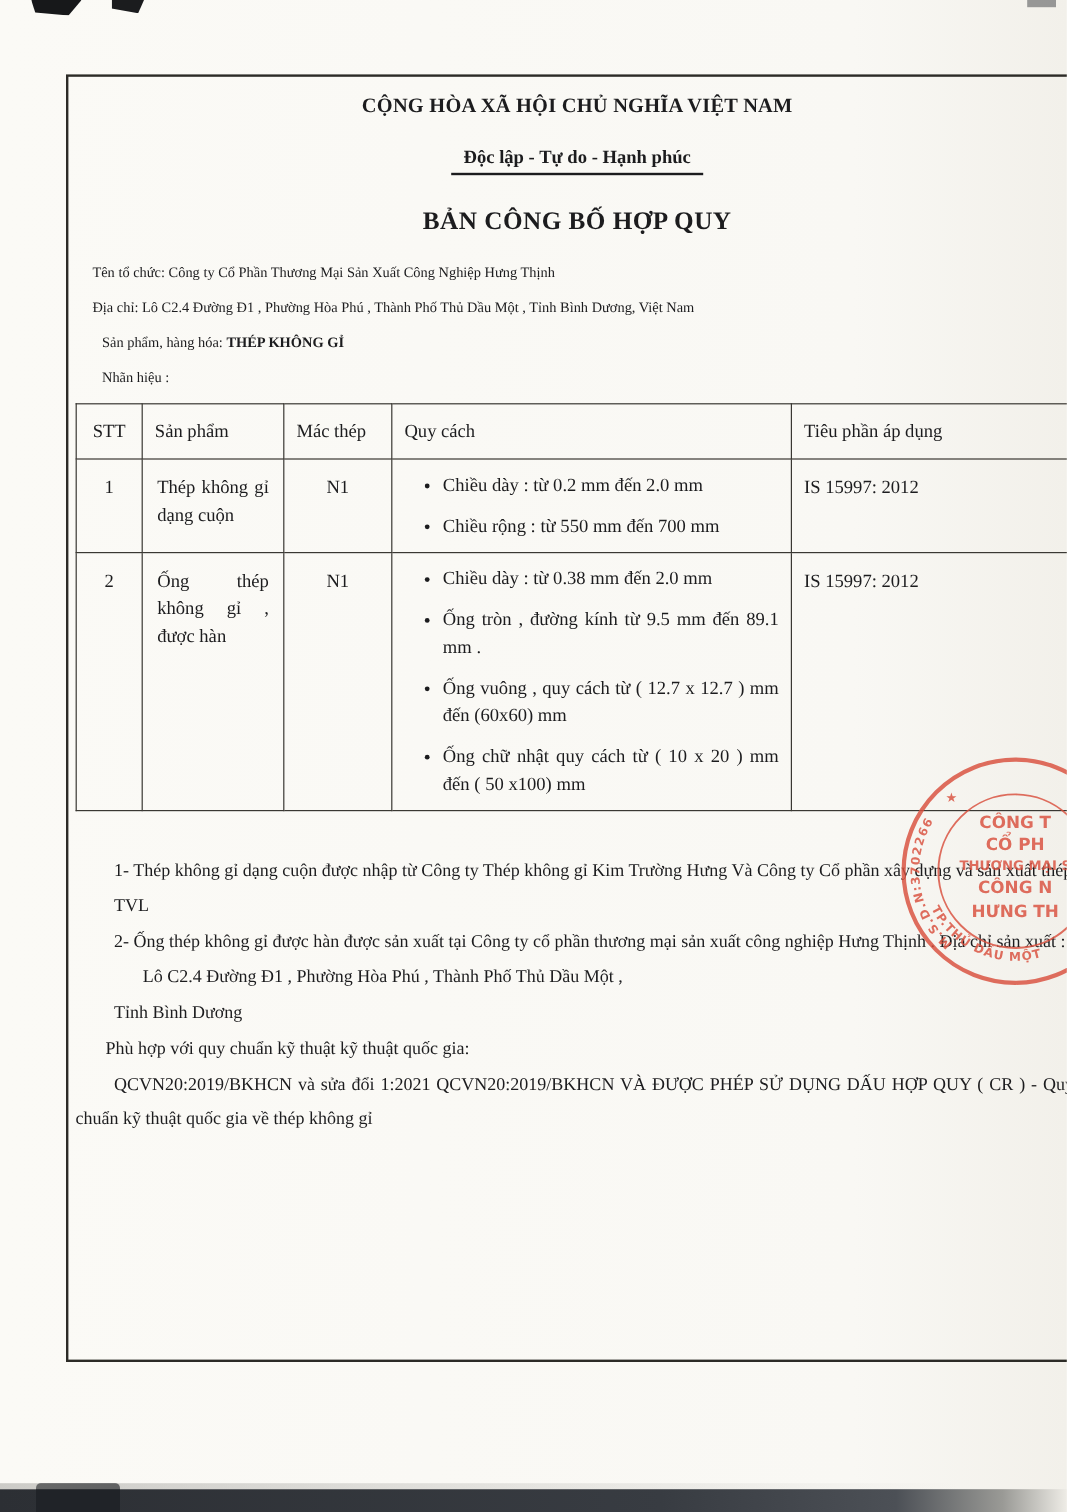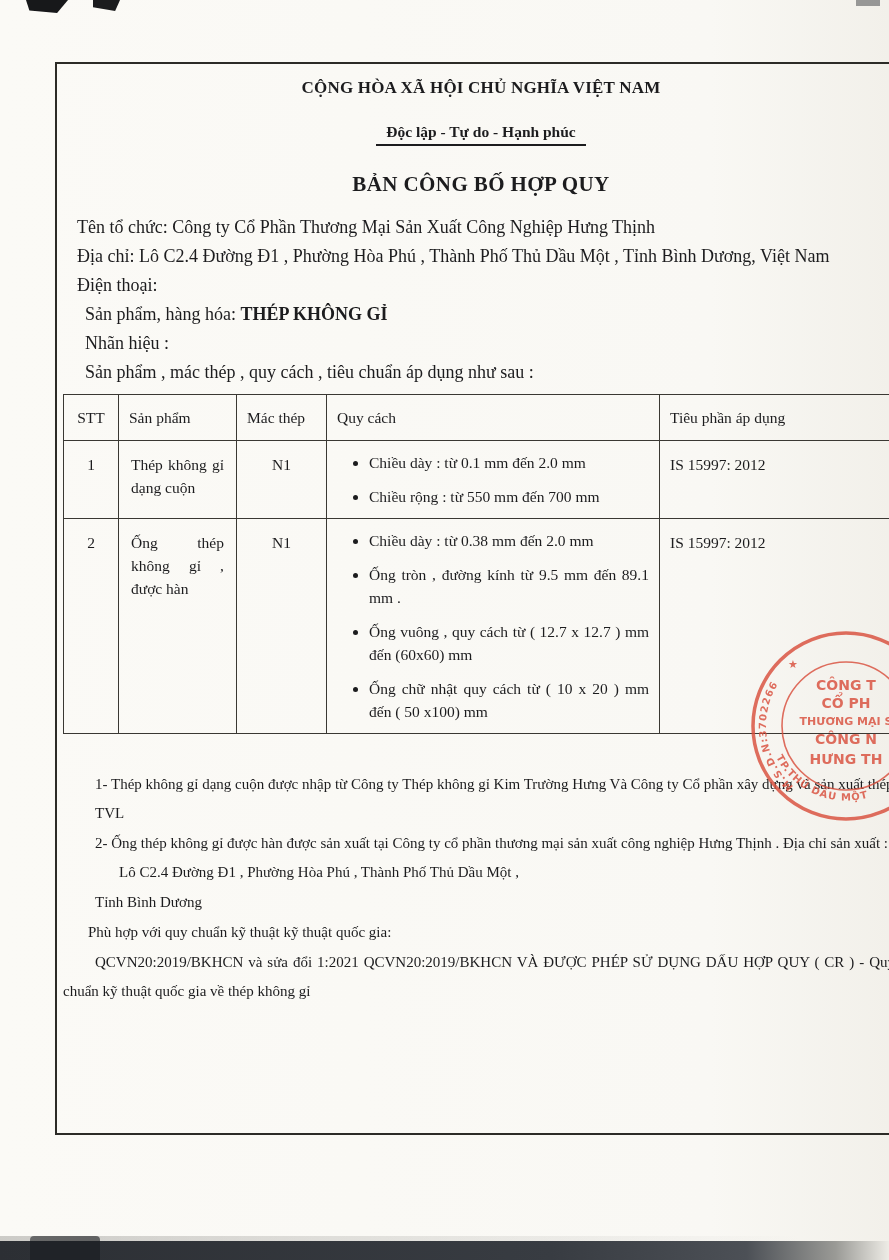--- a/index.html
+++ b/index.html
@@ -42,21 +42,21 @@
   .nat-header { text-align: center; }
   .nat-title { font-weight: bold; font-size: 17px; letter-spacing: .2px; }
   .motto {
     display: inline-block; font-weight: bold; font-size: 15.5px;
     border-bottom: 2px solid #1c1c1e; padding: 3px 10px 3px 10px; margin-top: 4px;
   }
 
   .doc-title { text-align: center; font-weight: bold; font-size: 21px; margin-top: 26px; letter-spacing: .4px; }
   .doc-number { text-align: center; font-size: 16.5px; margin-top: 13px; }
 
-  .info { margin: 16px 16px 0 20px; font-size: 18px; line-height: 29px; }
+  .info { margin: 16px 16px 0 20px; font-size: 12px; line-height: 29px; }
   .info p.indent { padding-left: 8px; }
 
   
   table.spec-table {
     margin: 7px 0 0 6px; width: calc(100% - 10px);
     border-collapse: collapse; font-size: 15.5px; line-height: 23px;
     table-layout: fixed;
   }
   .spec-table th, .spec-table td { border: 1px solid #3a3833; vertical-align: middle; font-weight: normal; }
   .spec-table th { padding: 11px 10px; text-align: left; font-family: Liberation Serif, serif; }
@@ -99,24 +99,22 @@
     <div class="nat-header">
       <div class="nat-title">CỘNG HÒA XÃ HỘI CHỦ NGHĨA VIỆT NAM</div><br>
       <div class="motto">Độc lập - Tự do - Hạnh phúc</div>
     </div>
 
     <div class="doc-title">BẢN CÔNG BỐ HỢP QUY</div>
 
     <div class="info">
       <p>Tên tổ chức: Công ty Cổ Phần Thương Mại Sản Xuất Công Nghiệp Hưng Thịnh</p>
       <p>Địa chỉ: Lô C2.4 Đường Đ1 , Phường Hòa Phú , Thành Phố Thủ Dầu Một , Tỉnh Bình Dương, Việt Nam</p>
-      <p>Điện thoại:</p>
       <p class="indent"><span>Sản phẩm, hàng hóa: </span><b>THÉP KHÔNG GỈ</b></p>
       <p class="indent">Nhãn hiệu :</p>
-      <p class="indent">Sản phẩm , mác thép , quy cách , tiêu chuẩn áp dụng như sau :</p>
     </div>
 
     <table class="spec-table">
       <colgroup>
         <col style="width:55px">
           <col style="width:118px">
           <col style="width:90px">
           <col style="width:333px">
           <col>
       </colgroup>
@@ -129,21 +127,21 @@
           <th>Tiêu phần áp dụng</th>
         </tr>
       </thead>
       <tbody>
         <tr>
           <td class="stt">1</td>
           <td class="product">Thép không gỉ dạng cuộn</td>
           <td class="grade">N1</td>
           <td class="specs">
             <ul>
-              <li>Chiều dày : từ 0.1 mm đến 2.0 mm</li>
+              <li>Chiều dày : từ 0.2 mm đến 2.0 mm</li>
               <li>Chiều rộng : từ 550 mm đến 700 mm</li>
             </ul>
           </td>
           <td>IS 15997: 2012</td>
         </tr>
         <tr>
           <td class="stt">2</td>
           <td class="product">Ống thép không gỉ , được hàn</td>
           <td class="grade">N1</td>
           <td class="specs">

